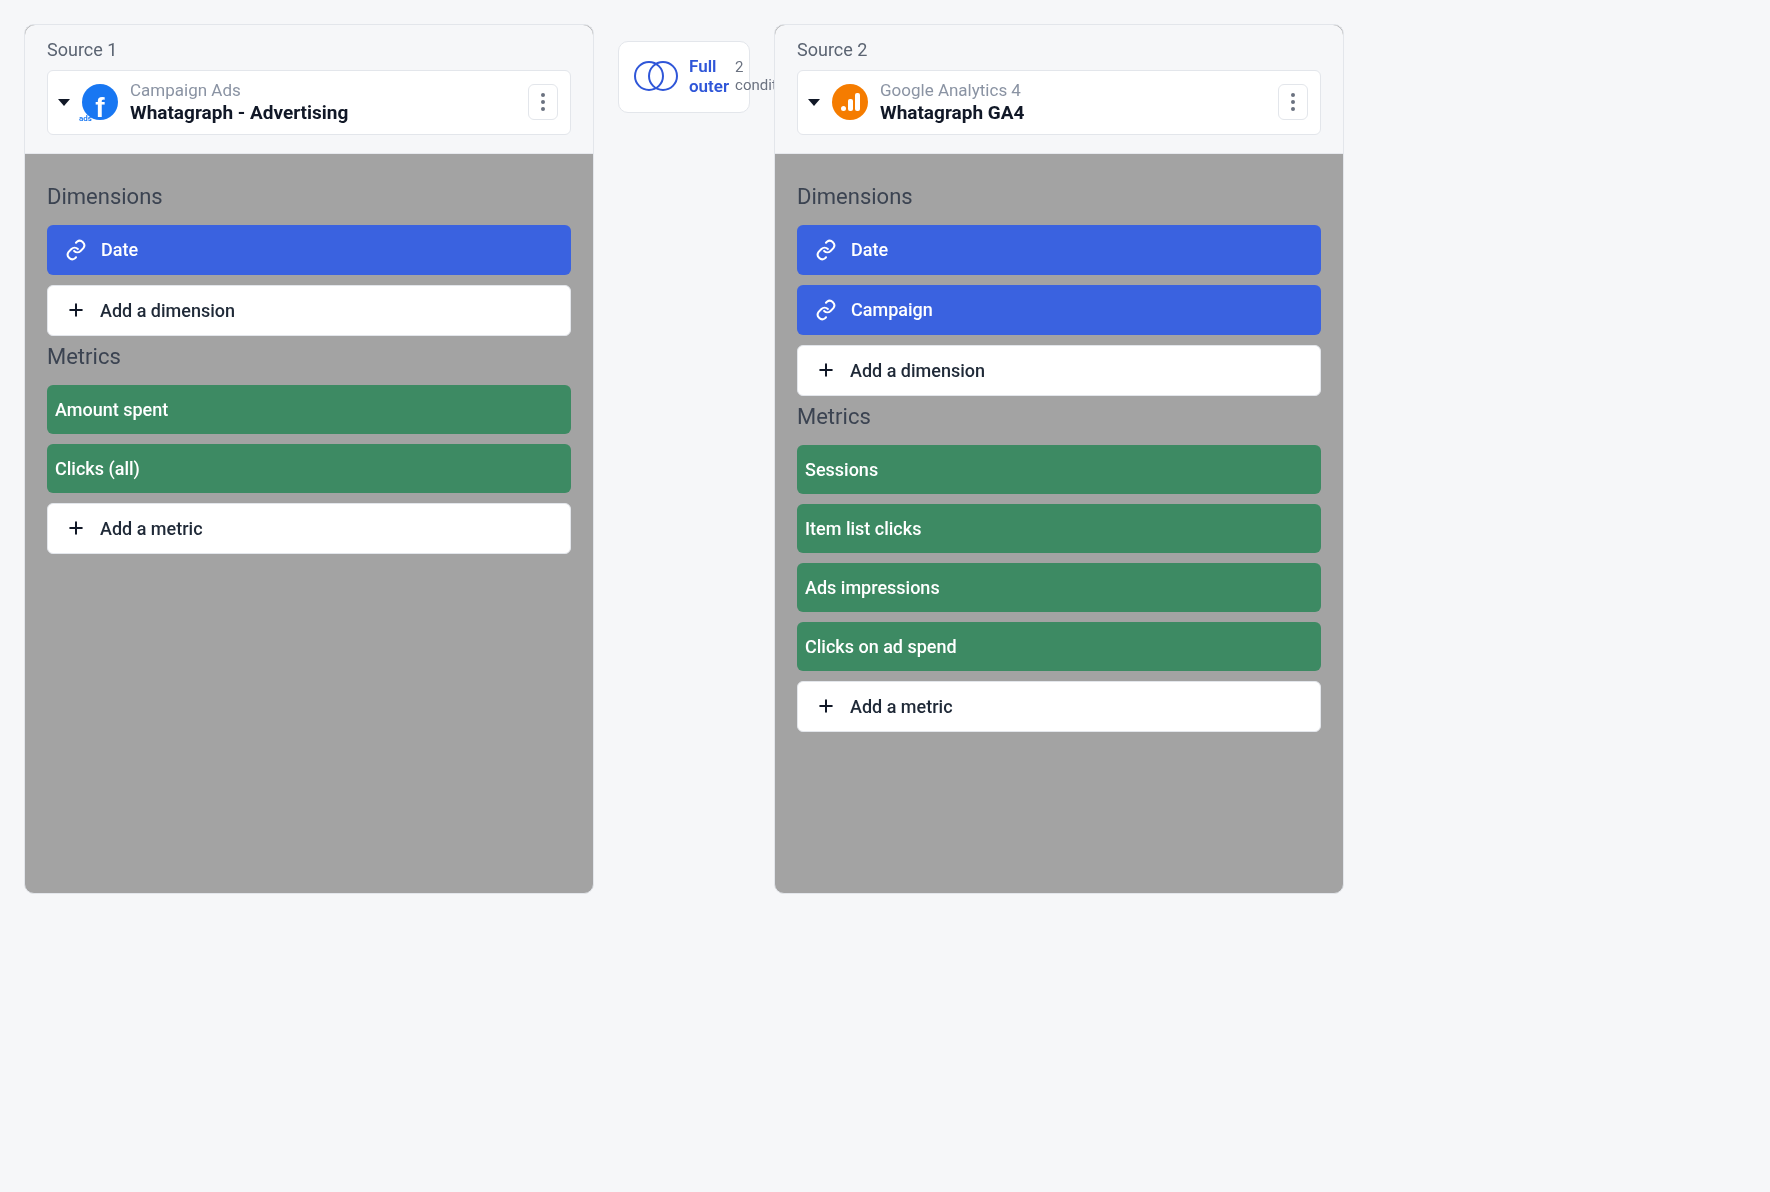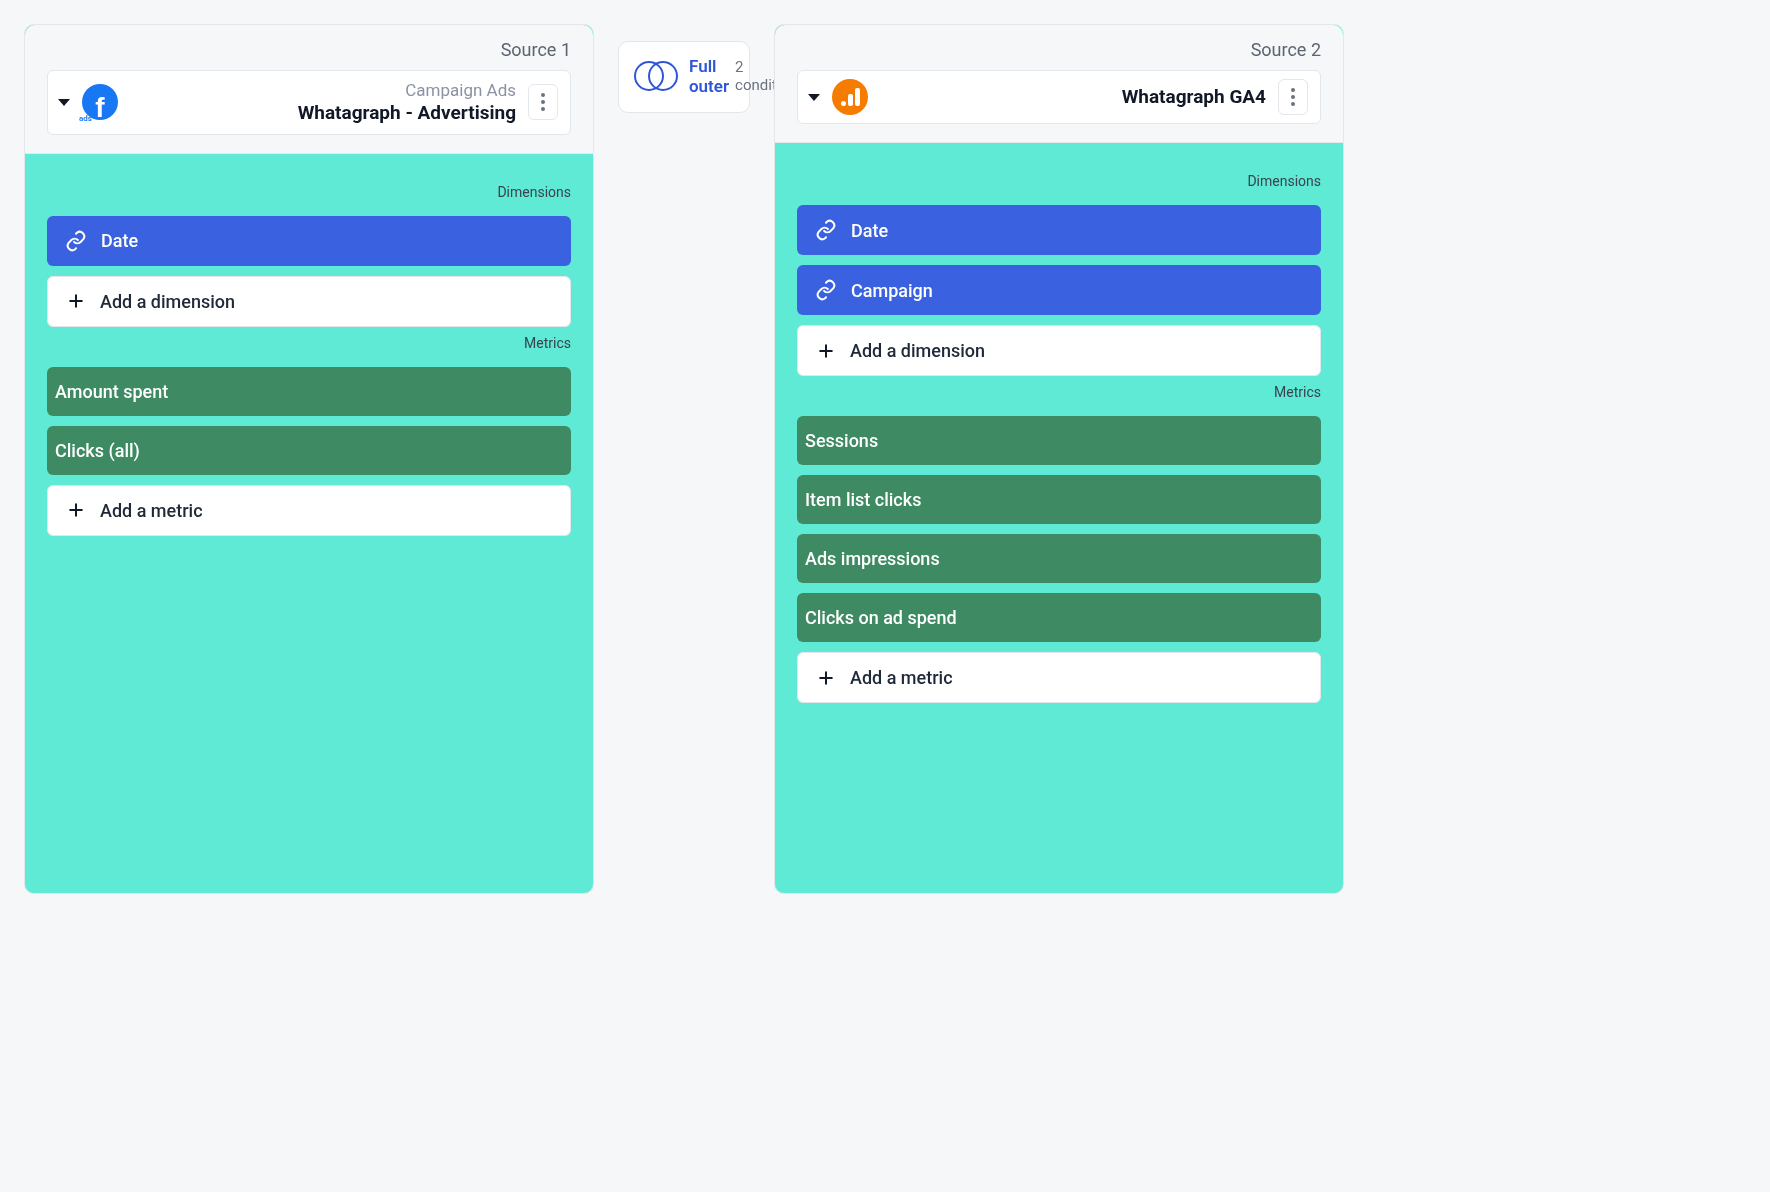--- a/index.html
+++ b/index.html
@@ -10,27 +10,26 @@
     color: #1f2937;
   }
   .layout {
     display: flex;
     align-items: flex-start;
     gap: 24px;
     max-width: 1320px;
   }
   .source-panel {
     flex: 1 1 0;
-    background: #5eead4;
+    background: #a3a3a3;
     border: 1px solid #e3e6eb;
     border-radius: 10px;
     min-height: 870px;
     display: flex;
     flex-direction: column;
-    text-align: right;
   }
   .panel-header {
     padding: 14px 22px 18px 22px;
     border-bottom: 1px solid #e7e9ee;
     background: #f6f7f9;
     border-radius: 10px 10px 0 0;
   }
   .panel-title {
     font-size: 18px;
     color: #5b6472;
@@ -99,21 +98,21 @@
     border:1px solid #e3e6eb;
     border-radius:6px;
     display:flex; flex-direction:column;
     align-items:center; justify-content:center;
     gap:3px;
     cursor:pointer;
   }
   .kebab span{ width:4px; height:4px; border-radius:50%; background:#6b7280; }
 
   .panel-body { padding: 22px 22px 26px 22px; }
-  .section-label { font-size:14px; color:#3b4351; font-weight:400; margin: 8px 0 16px 0; }
+  .section-label { font-size:22px; color:#3b4351; font-weight:400; margin: 8px 0 16px 0; }
   .chips { display:flex; flex-direction:column; gap:10px; }
   .chip {
     display:flex; align-items:center; gap:14px;
     border-radius:6px;
     padding: 14px 18px;
     font-size:18px;
     font-weight:500;
     cursor:pointer;
   }
   .chip.dim { background:#3a62e0; color:#fff; }
@@ -230,20 +229,21 @@
       <div class="source-row">
         <div class="caret"></div>
         <div class="src-icon ga">
           <div class="ga-bars">
             <span class="dot"></span>
             <span style="height:12px"></span>
             <span style="height:18px"></span>
           </div>
         </div>
         <div class="src-text">
+          <span class="src-type">Google Analytics 4</span>
           <span class="src-name">Whatagraph GA4</span>
         </div>
         <div class="kebab">
           <span></span>
             <span></span>
             <span></span>
         </div>
       </div>
     </div>
 

